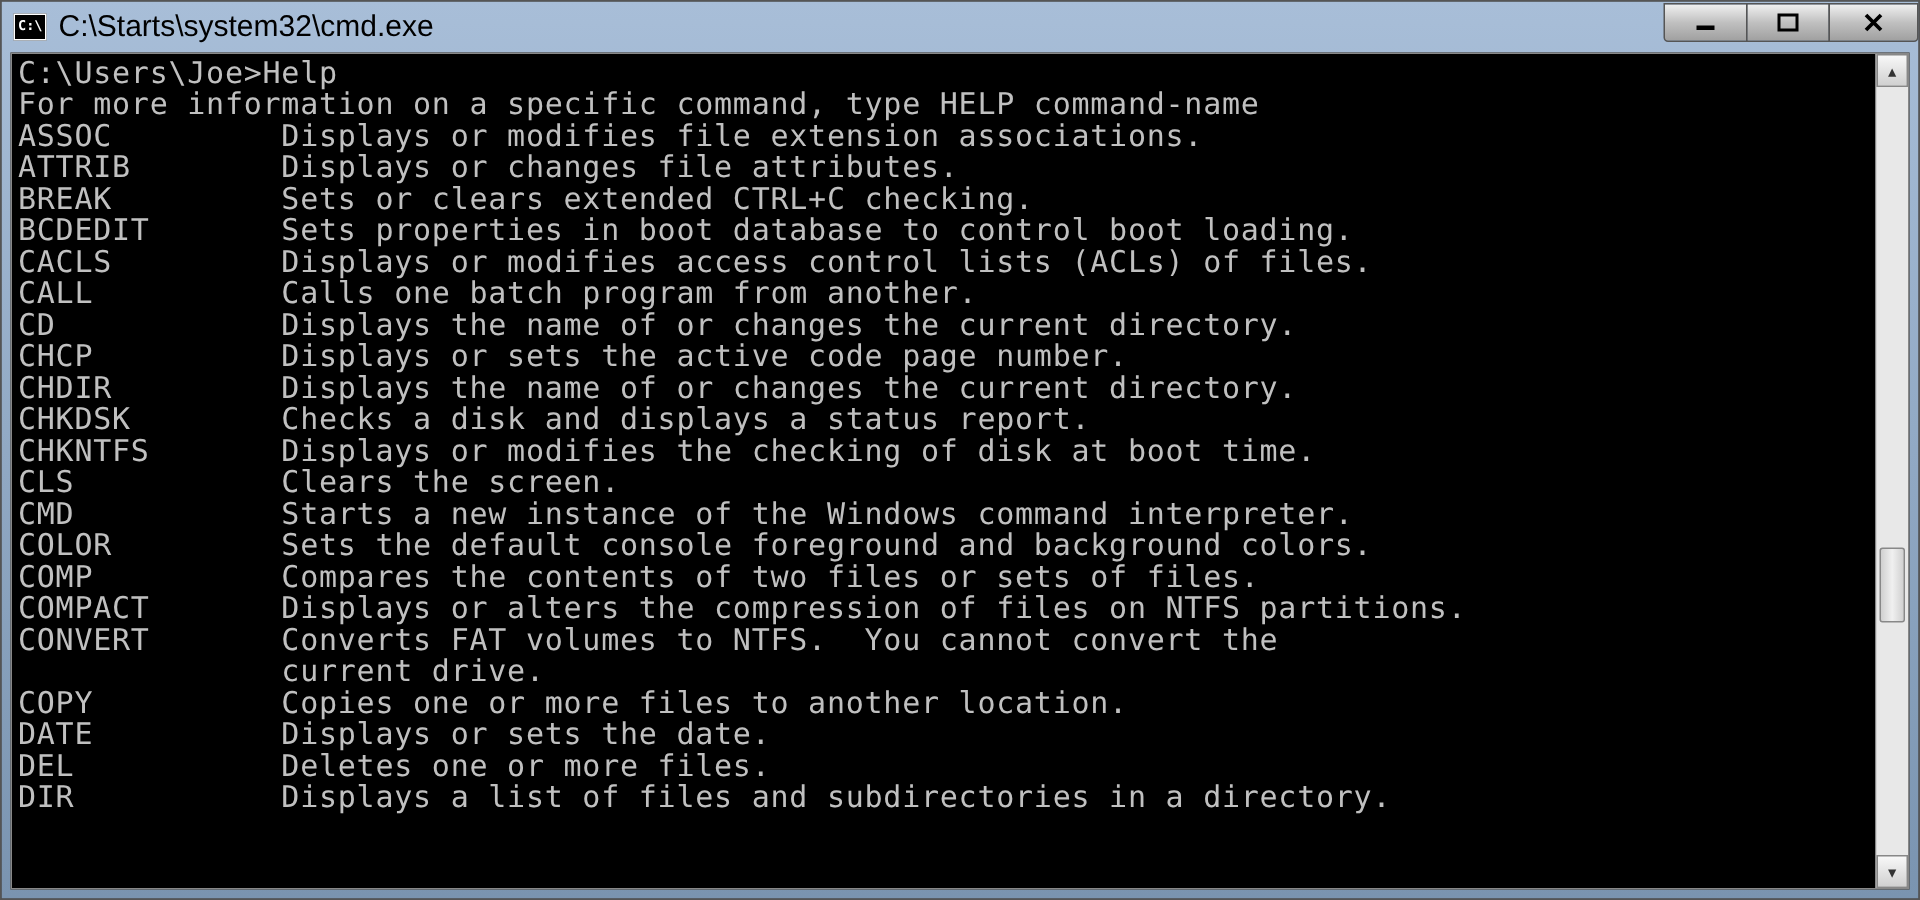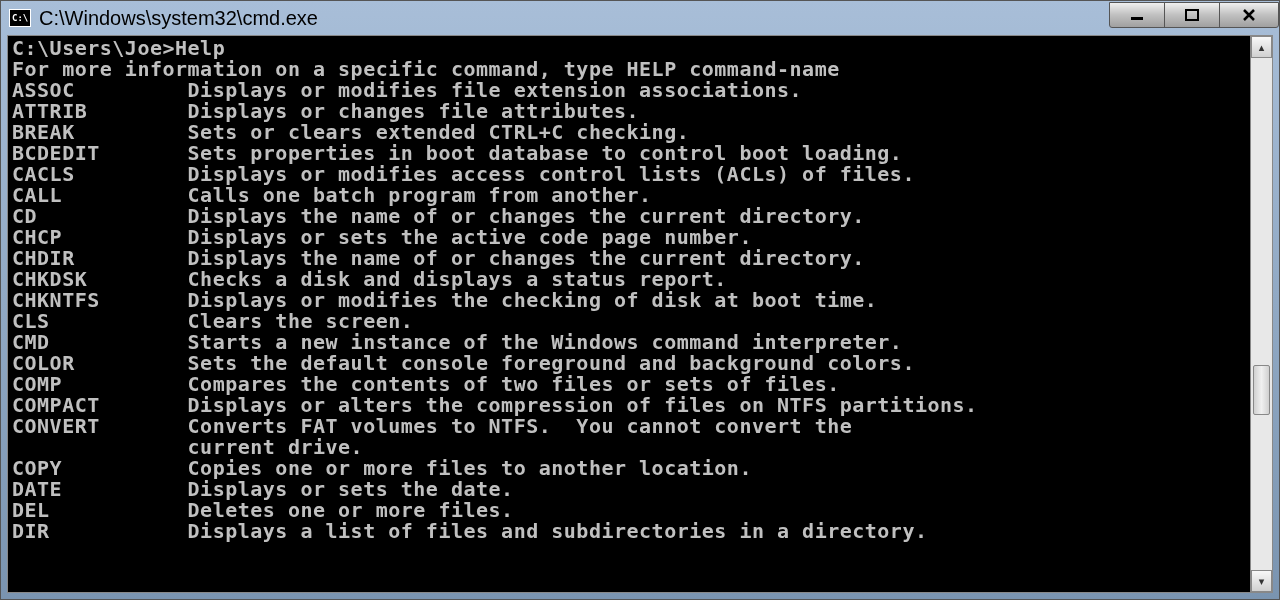--- a/index.html
+++ b/index.html
@@ -86,21 +86,21 @@
       flex: 1;
       background: #000;
       color: #c0c0c0;
       font-family: 'Lucida Console', 'Consolas', monospace;
       font-size: 20px;
       line-height: 21px;
       padding: 2px 4px;
       overflow: hidden;
       white-space: pre;
       letter-spacing: 0.5px;
-      font-weight: bold;
+      font-weight: normal;
     }
     .scrollbar {
       width: 22px;
       background: #f0f0f0;
       display: flex;
       flex-direction: column;
       border-left: 1px solid #888;
     }
     .scroll-arrow {
       height: 22px;
@@ -133,21 +133,21 @@
     .cmd-line { white-space: pre; }
   </style>
 </head>
 <body>
 
 <div class="window">
   <div class="titlebar">
     <div class="app-icon">
       <span class="app-icon-inner">C:\</span>
     </div>
-    <div class="title-text">C:\Windows\system32\cmd.exe</div>
+    <div class="title-text">C:\Starts\system32\cmd.exe</div>
     <div class="window-controls">
       <div class="window-btn min">
         <svg viewBox="0 0 18 14">
             <rect x="3" y="9" width="12" height="3" fill="#000"></rect>
           </svg>
       </div>
       <div class="window-btn max">
         <svg viewBox="0 0 18 14">
             <rect x="3" y="2" width="12" height="10" fill="none" stroke="#000" stroke-width="2"></rect>
           </svg>

